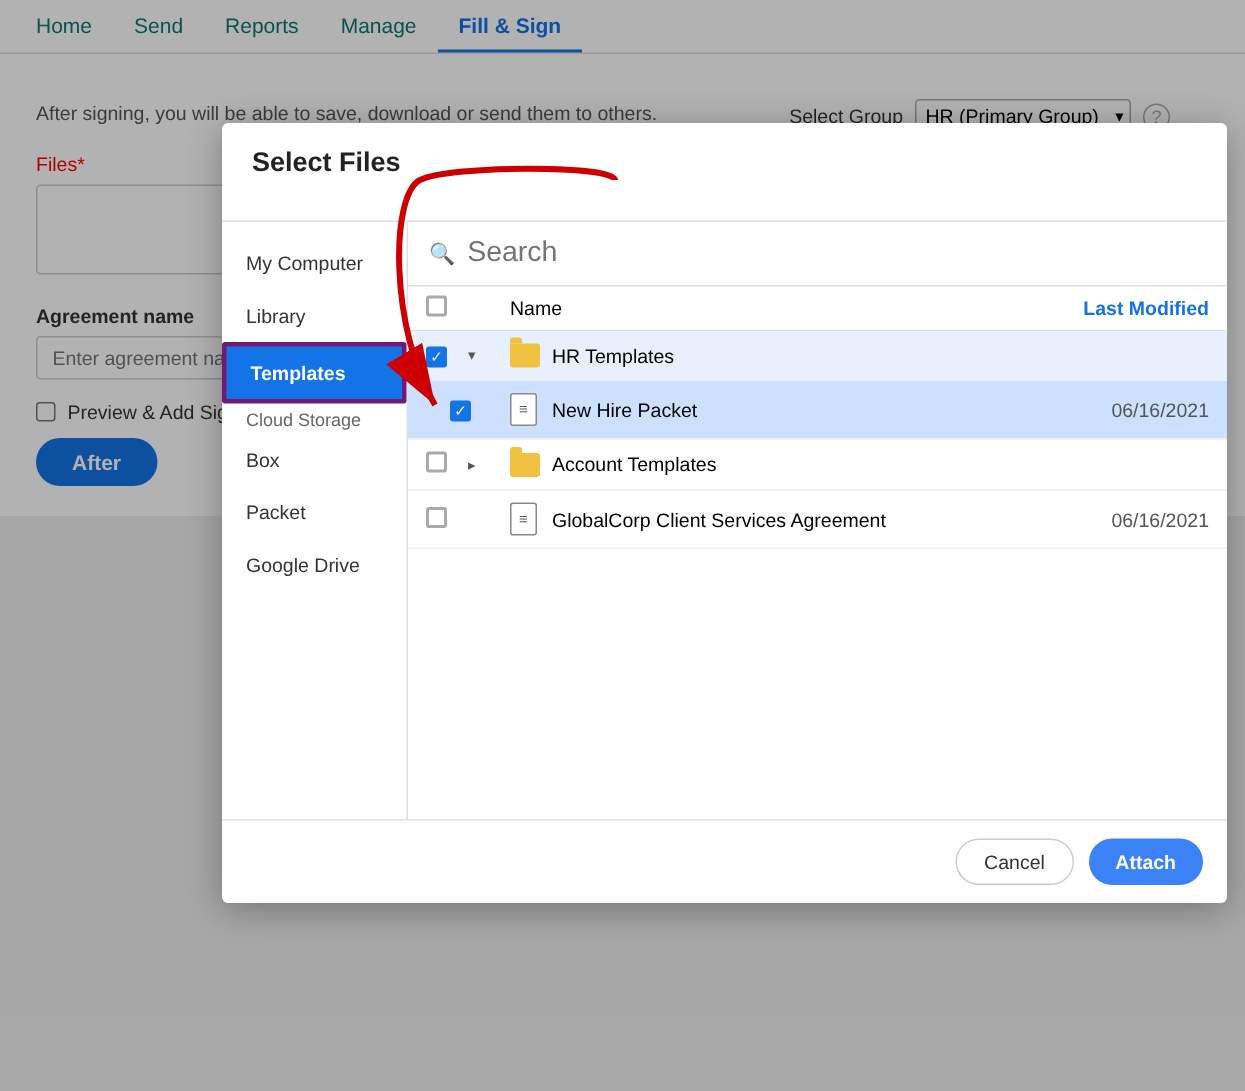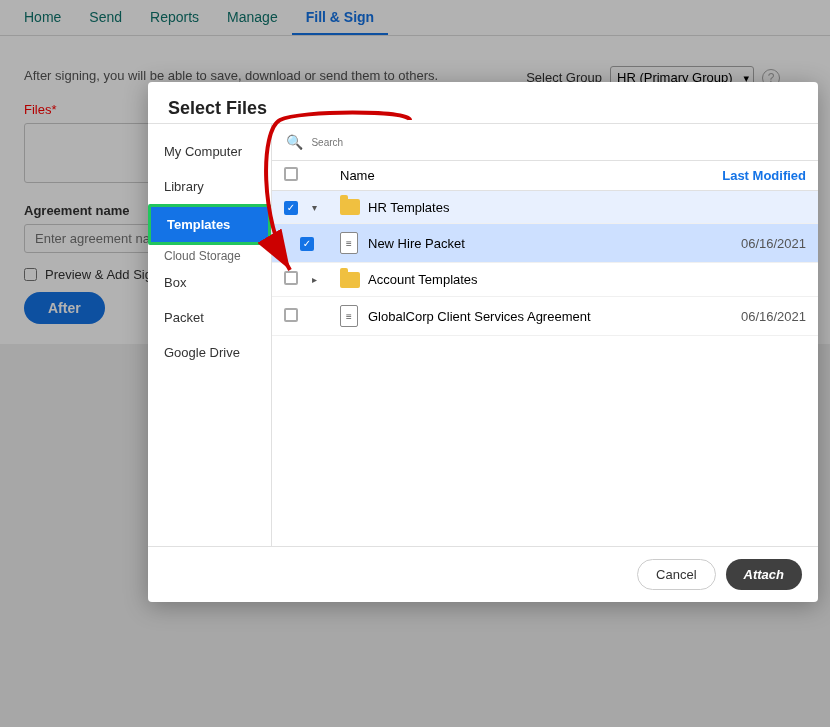--- a/index.html
+++ b/index.html
@@ -197,21 +197,21 @@
       height: 520px;
       background: #fff;
       border-radius: 4px;
       box-shadow: 0 4px 24px rgba(0,0,0,0.3);
       z-index: 200;
       display: flex;
       flex-direction: column;
     }
 
     .modal-header {
-      padding: 16px 20px 4px;
+      padding: 16px 20px 28px;
       border-bottom: 1px solid #e0e0e0;
     }
     .modal-title {
       font-size: 18px;
       font-weight: bold;
       color: #222;
     }
 
     .modal-body {
       display: flex;
@@ -258,21 +258,21 @@
       align-items: center;
       gap: 8px;
     }
     .search-icon-wrap {
       color: #888;
       font-size: 14px;
     }
     .search-input {
       border: none;
       outline: none;
-      font-size: 10px;
+      font-size: 19px;
       flex: 1;
       color: #888;
     }
 
     .file-table {
       flex: 1;
       overflow-y: auto;
     }
 
     .file-table-header {
@@ -374,41 +374,40 @@
       border: 1px solid #ccc;
       background: #fff;
       border-radius: 20px;
       cursor: pointer;
       font-size: 13px;
       color: #333;
     }
     .btn-attach {
       padding: 7px 18px;
       border: none;
-      background: #404040;
+      background: #3b82f6;
       color: #fff;
       border-radius: 20px;
       cursor: pointer;
       font-size: 13px;
       font-weight: bold;
-      font-style: italic;
     }
 
     
     .arrow-annotation {
       position: absolute;
       top: 140px;
       left: 270px;
       z-index: 300;
       pointer-events: none;
     }
 
     
     .templates-highlight {
-      border: 3px solid #22c55e;
+      border: 3px solid #701a75;
       border-radius: 2px;
     }
   </style>
 </head>
 <body>
 
 <div class="top-nav">
   <div class="nav-item">Home</div>
   <div class="nav-item">Send</div>
   <div class="nav-item">Reports</div>

